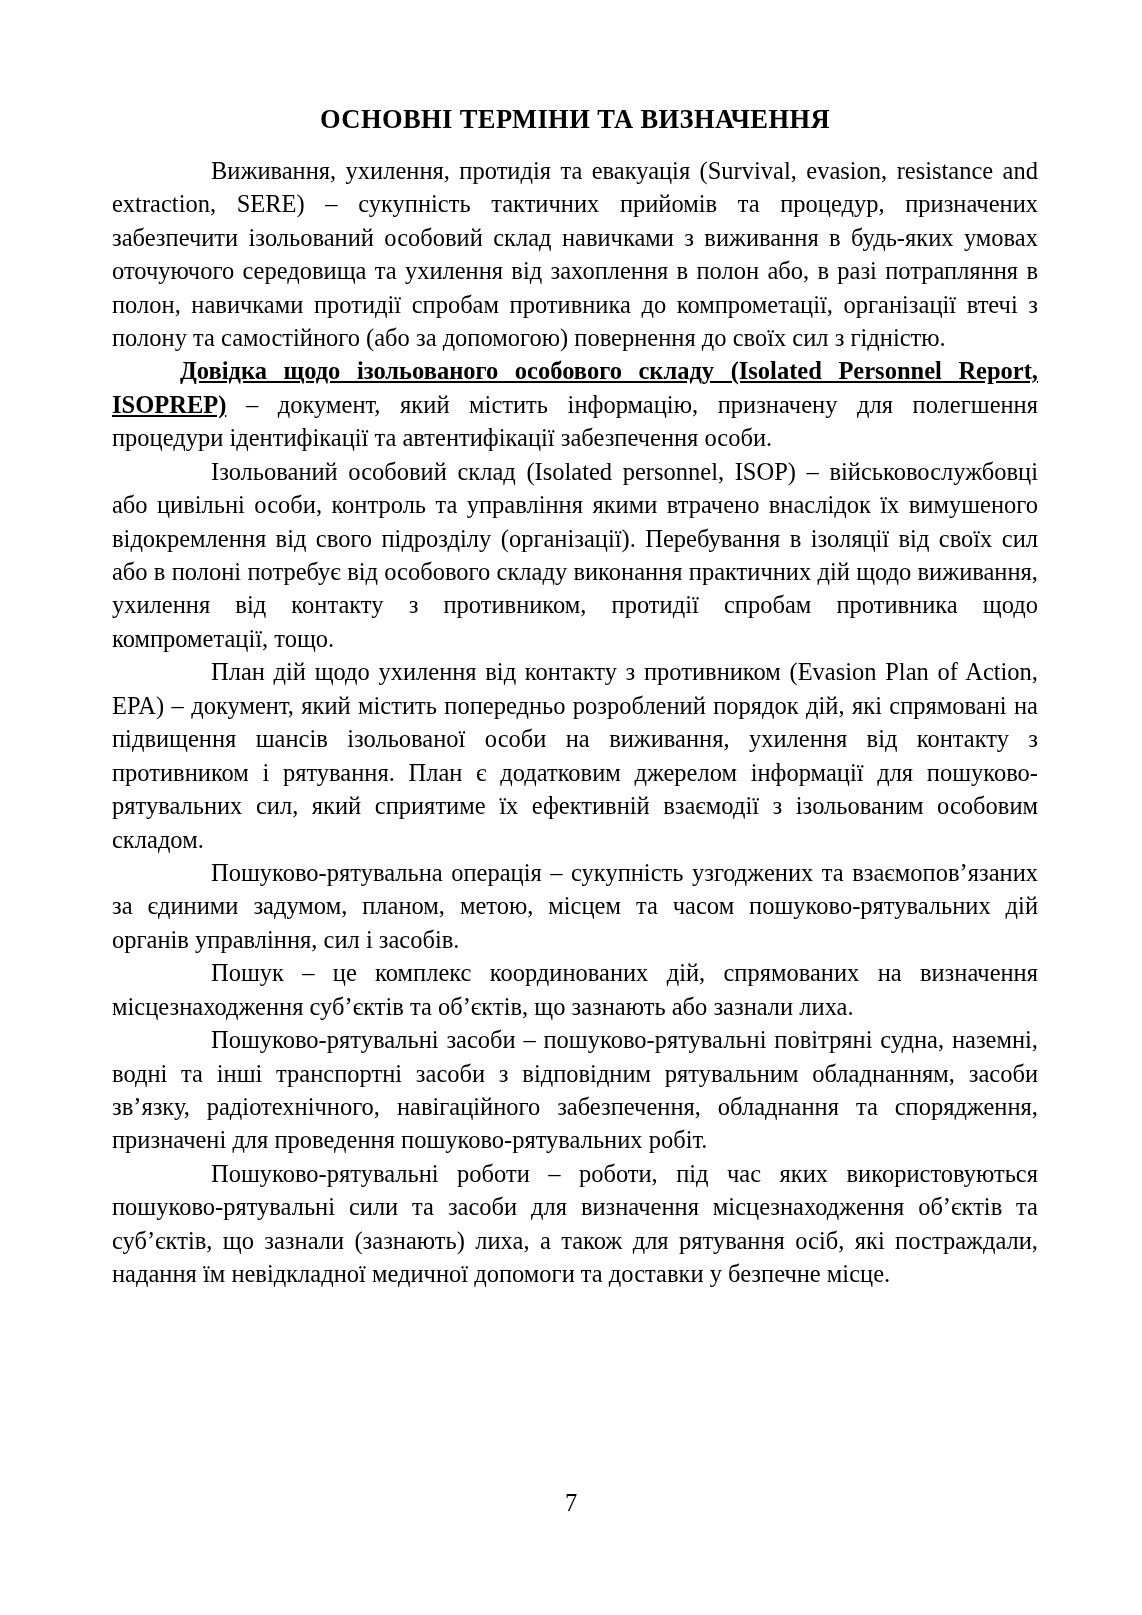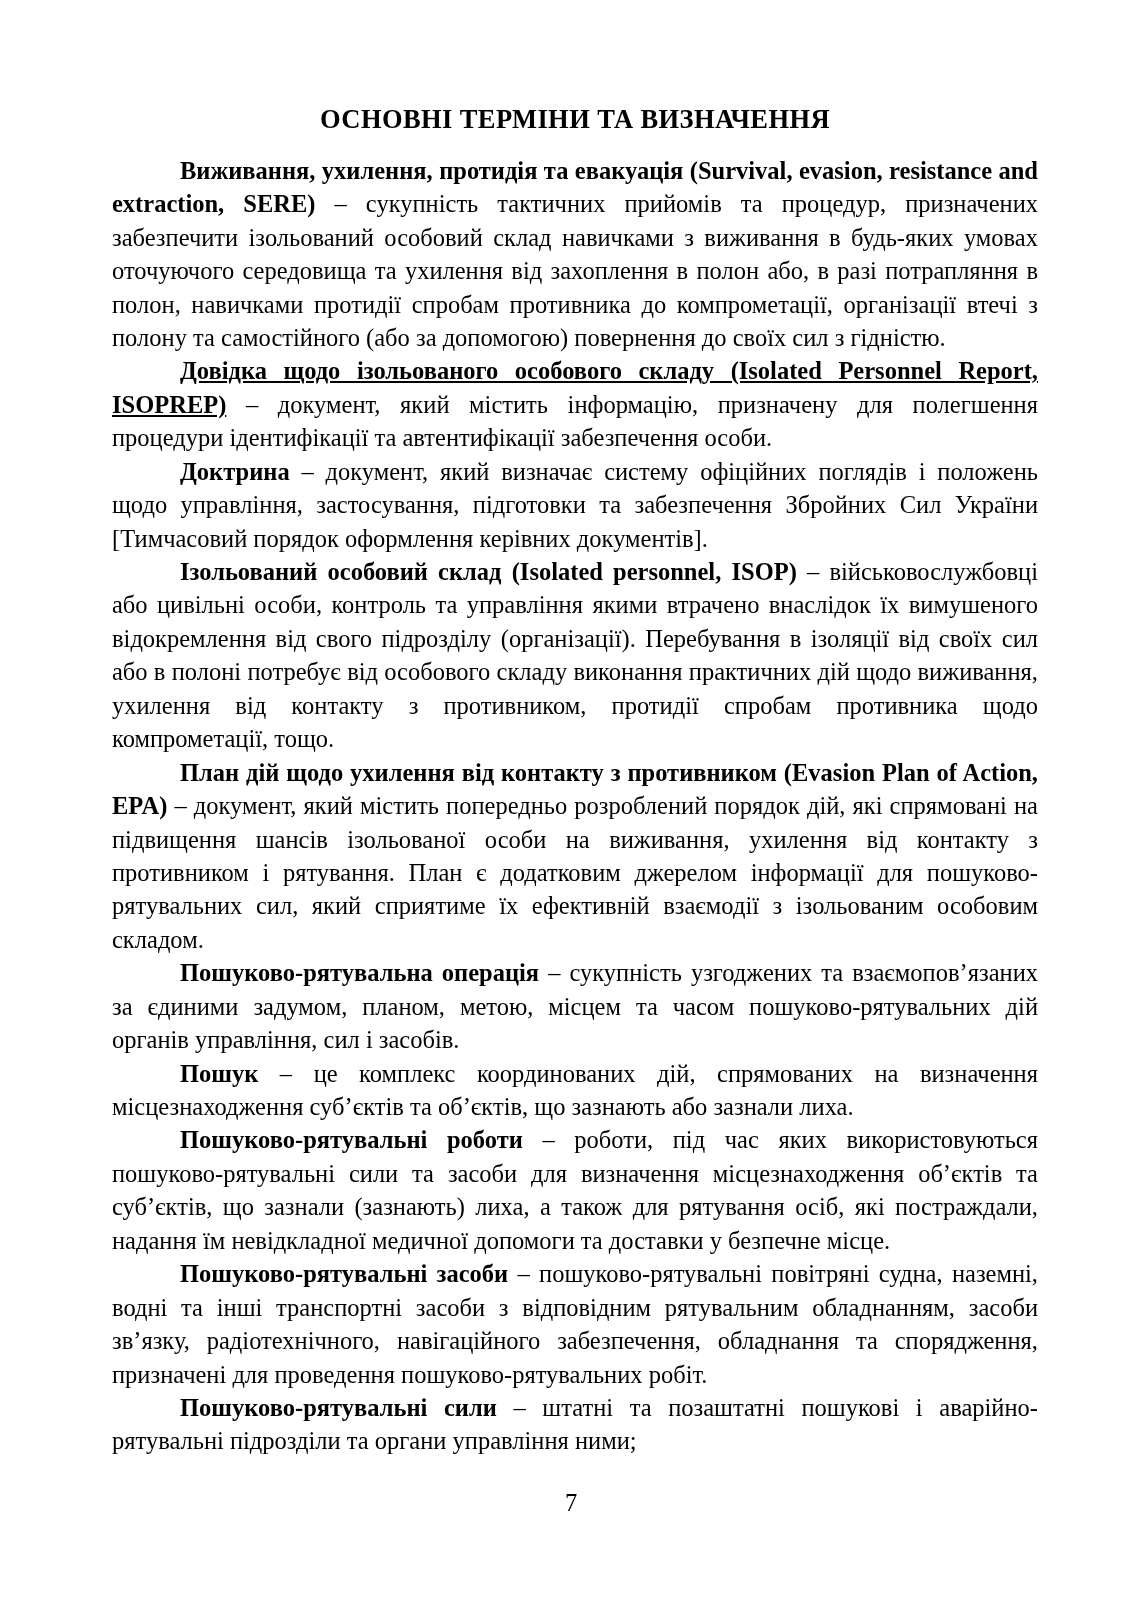--- a/index.html
+++ b/index.html
@@ -35,21 +35,22 @@
     text-justify: inter-word;
   }
   .para {
     margin: 0;
     text-indent: 68px;
     text-align: justify;
     text-justify: inter-word;
     
   }
   .term {
-    font-weight: bold;
+    font-weight: normal;
+    margin-left: 31px;
   }
   .term-underline {
     font-weight: bold;
     text-decoration: underline;
     text-underline-offset: 2px;
   }
   .page-number {
     position: absolute;
     left: 0;
     right: 0;
@@ -63,25 +64,23 @@
 <body>
 
 <div class="page">
 
   <h1 class="doc-title">ОСНОВНІ ТЕРМІНИ ТА ВИЗНАЧЕННЯ</h1>
 
   <div class="body-block" id="definitions-list">
 
   <p class="para"><span class="term">Виживання, ухилення, протидія та евакуація (Survival, evasion, resistance and extraction, SERE)</span><span> – сукупність тактичних прийомів та процедур, призначених забезпечити ізольований особовий склад навичками з виживання в будь-яких умовах оточуючого середовища та ухилення від захоплення в полон або, в разі потрапляння в полон, навичками протидії спробам противника до компрометації, організації втечі з полону та самостійного (або за допомогою) повернення до своїх сил з гідністю.</span></p>
       <p class="para"><span class="term-underline">Довідка щодо ізольованого особового складу (Isolated Personnel Report, ISOPREP)</span><span> – документ, який містить інформацію, призначену для полегшення процедури ідентифікації та автентифікації забезпечення особи.</span></p>
-      <p class="para"><span class="term">Доктрина</span><span> – документ, який визначає систему офіційних поглядів і положень щодо управління, застосування, підготовки та забезпечення Збройних Сил України [Тимчасовий порядок оформлення керівних документів].</span></p>
       <p class="para"><span class="term">Ізольований особовий склад (Isolated personnel, ISOP)</span><span> – військовослужбовці або цивільні особи, контроль та управління якими втрачено внаслідок їх вимушеного відокремлення від свого підрозділу (організації). Перебування в ізоляції від своїх сил або в полоні потребує від особового складу виконання практичних дій щодо виживання, ухилення від контакту з противником, протидії спробам противника щодо компрометації, тощо.</span></p>
       <p class="para"><span class="term">План дій щодо ухилення від контакту з противником (Evasion Plan of Action, EPA)</span><span> – документ, який містить попередньо розроблений порядок дій, які спрямовані на підвищення шансів ізольованої особи на виживання, ухилення від контакту з противником і рятування. План є додатковим джерелом інформації для пошуково-рятувальних сил, який сприятиме їх ефективній взаємодії з ізольованим особовим складом.</span></p>
       <p class="para"><span class="term">Пошуково-рятувальна операція</span><span> – сукупність узгоджених та взаємопов’язаних за єдиними задумом, планом, метою, місцем та часом пошуково-рятувальних дій органів управління, сил і засобів.</span></p>
       <p class="para"><span class="term">Пошук</span><span> – це комплекс координованих дій, спрямованих на визначення місцезнаходження суб’єктів та об’єктів, що зазнають або зазнали лиха.</span></p>
+      <p class="para"><span class="term">Пошуково-рятувальні засоби</span><span> – пошуково-рятувальні повітряні судна, наземні, водні та інші транспортні засоби з відповідним рятувальним обладнанням, засоби зв’язку, радіотехнічного, навігаційного забезпечення, обладнання та спорядження, призначені для проведення пошуково-рятувальних робіт.</span></p>
       <p class="para"><span class="term">Пошуково-рятувальні роботи</span><span> – роботи, під час яких використовуються пошуково-рятувальні сили та засоби для визначення місцезнаходження об’єктів та суб’єктів, що зазнали (зазнають) лиха, а також для рятування осіб, які постраждали, надання їм невідкладної медичної допомоги та доставки у безпечне місце.</span></p>
-      <p class="para"><span class="term">Пошуково-рятувальні засоби</span><span> – пошуково-рятувальні повітряні судна, наземні, водні та інші транспортні засоби з відповідним рятувальним обладнанням, засоби зв’язку, радіотехнічного, навігаційного забезпечення, обладнання та спорядження, призначені для проведення пошуково-рятувальних робіт.</span></p>
-      <p class="para"><span class="term">Пошуково-рятувальні сили</span><span> – штатні та позаштатні пошукові і аварійно-рятувальні підрозділи та органи управління ними;</span></p>
     </div>
 
   <div class="page-number">7</div>
 
 </div>
 
 </body></html>

